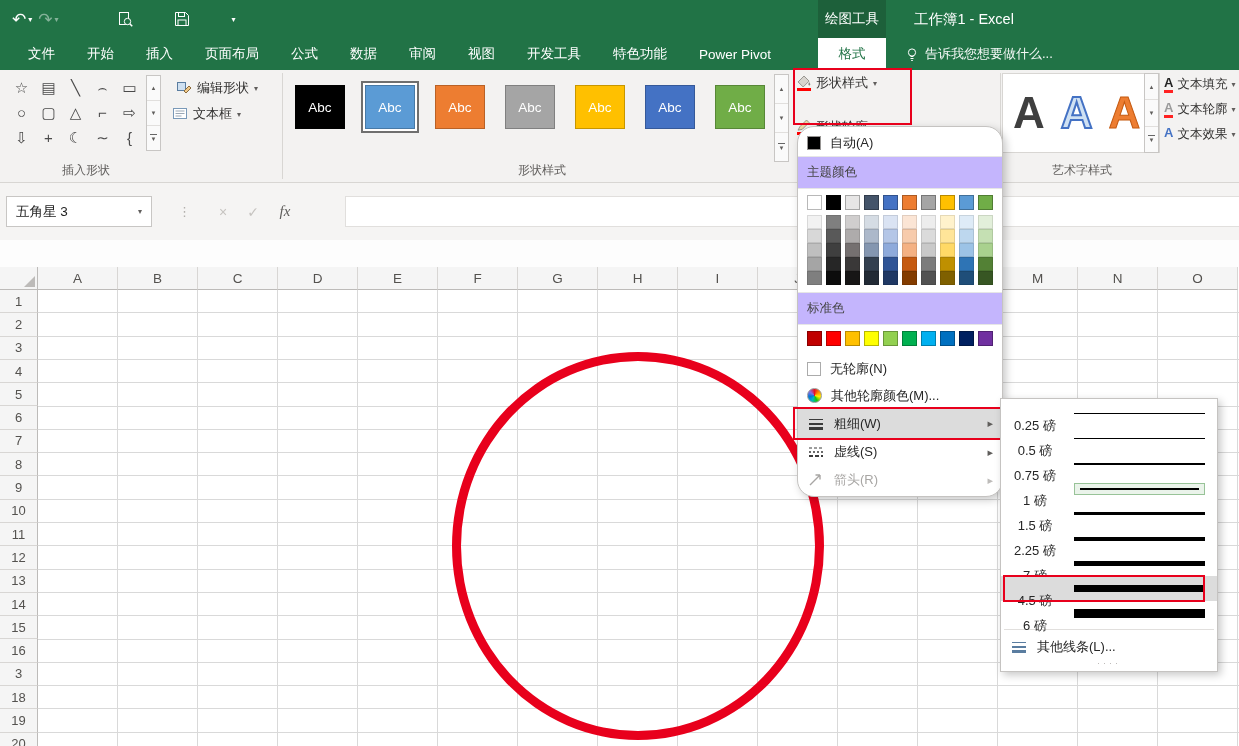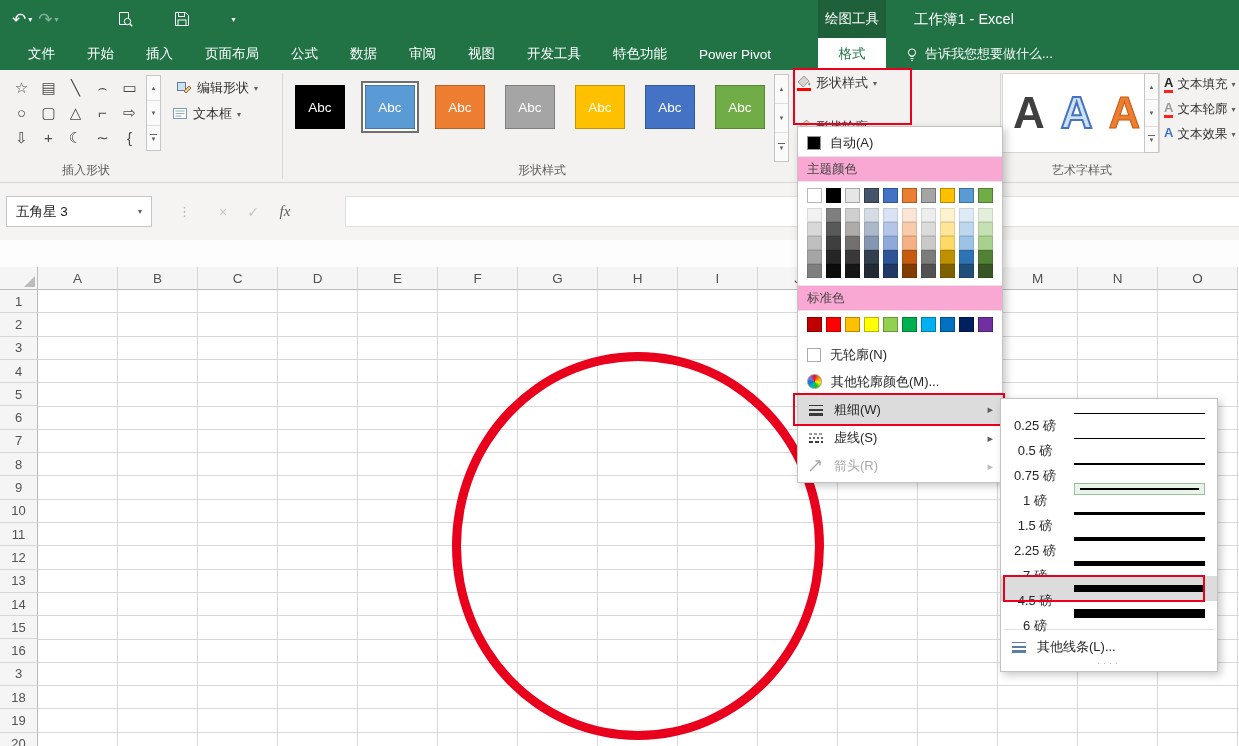--- a/index.html
+++ b/index.html
@@ -90,29 +90,29 @@
     display:flex; align-items:center; justify-content:center; font-size:13px; color:#54524f; }
   .cells { position:absolute; left:38px; top:290px; width:1201px; height:456px; background:#fff;
     background-image:
       repeating-linear-gradient(to right, transparent 0 79px, #d9d9d9 79px 80px),
       repeating-linear-gradient(to bottom, transparent 0 22.3px, #d9d9d9 22.3px 23.3px); }
   .circle { position:absolute; left:452px; top:352px; width:372px; height:388px; border:9px solid var(--circle,#E8001C); border-radius:50%; z-index:5; }
 
   
   .menu { position:absolute; background:#fff; border:1px solid #c5c3c1; box-shadow:3px 3px 8px rgba(0,0,0,.22);
     z-index:20; font-size:13px; color:#262626; }
-  .outline-menu { left:797px; top:126px; width:206px; padding:2px 0; }
+  .outline-menu { left:797px; top:126px; width:206px; padding:2px 0;border-radius:17px; }
   .mi { display:flex; align-items:center; height:27px; padding:0 9px; gap:9px; position:relative; }
   .mi.disabled { color:#a8a6a4; }
   .swatch { width:14px; height:14px; border:1px solid #979593; flex:none; }
   .auto-sw { background:#000; }
   .no-sw { background:#fff; border:1px solid #ababab; }
   .wheel { width:15px; height:15px; border-radius:50%; flex:none; border:1px solid #999;
     background:conic-gradient(#e81123,#ff8c00,#fff100,#16c60c,#00b7c3,#0078d7,#886ce4,#e81123); }
-  .msection { height:26px; background:#f9a8d4; border-top:1px solid #e6e6e6; border-bottom:1px solid #e6e6e6;
+  .msection { height:33px; background:#c4b5fd; border-top:1px solid #e6e6e6; border-bottom:1px solid #e6e6e6;
     display:flex; align-items:center; padding:0 9px; font-size:12.5px; color:#444; }
   .themegrid { padding:6px 9px 7px; }
   .trow { display:flex; justify-content:space-between; }
   .trow.main { margin-bottom:5px; }
   .tsw { width:15px; height:15px; border:1px solid rgba(0,0,0,.28); }
   .tcol { display:flex; flex-direction:column; width:15px; }
   .tsh { height:14px; box-shadow:inset 0 0 0 1px rgba(0,0,0,.10); }
   .stdrow { display:flex; justify-content:space-between; padding:6px 9px 9px; }
   .weight-row { background:#dcdcdc; height:29px; }
   .micon { width:18px; display:flex; justify-content:center; flex:none; }

